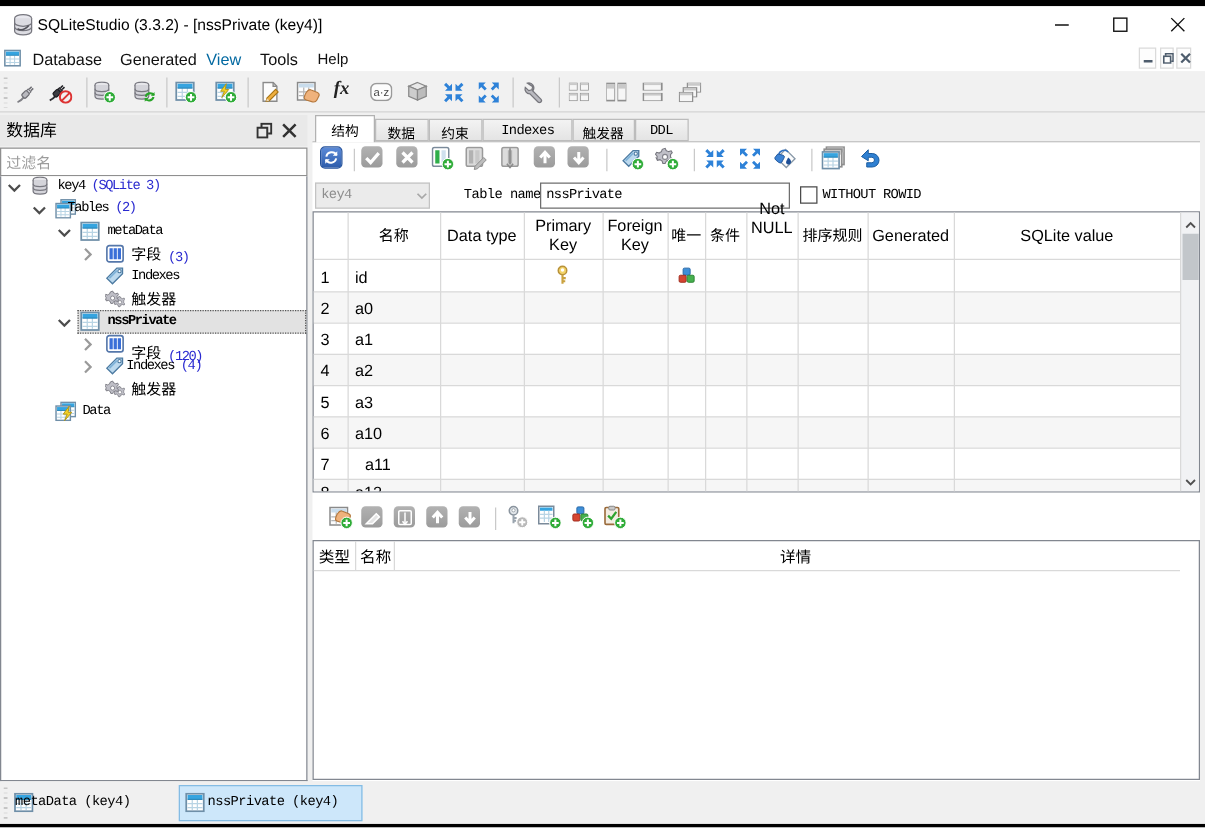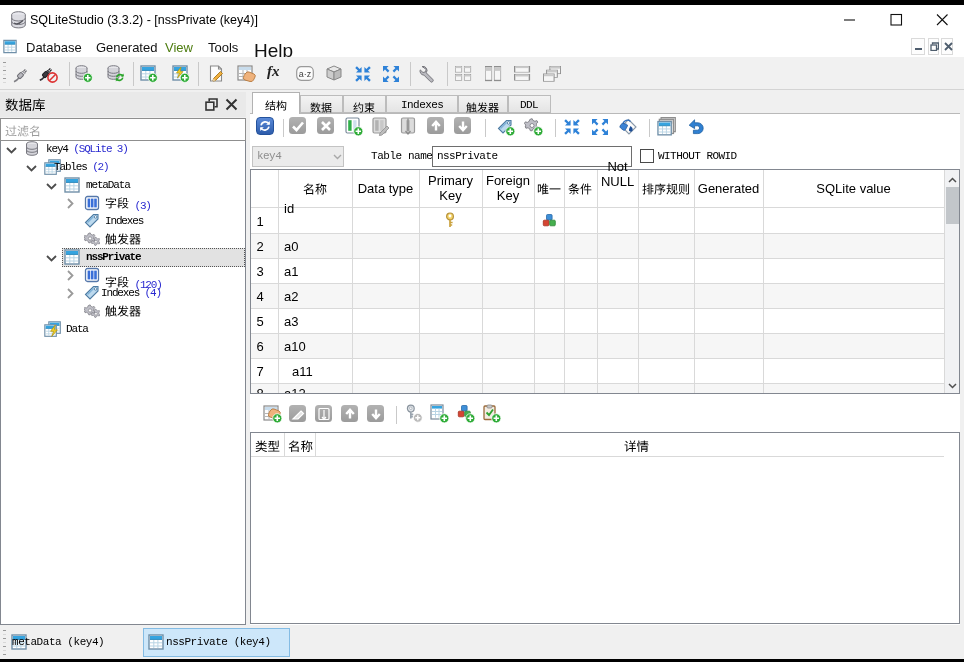--- a/index.html
+++ b/index.html
@@ -36,23 +36,23 @@
  <rect x="48" y="2.5" width="10.5" height="10.5"></rect>
  <path d="M94 2.5 l10.5 10.5 M104.5 2.5 L94 13"></path>
 </svg>
 
 <div class="abs" style="left:0;top:36px;width:964px;height:21px;background:#fff"></div>
 <svg class="icon" style="left:2.5px;top:39px" width="14" height="15" viewBox="0 0 16 16">
     <use href="#tbl"></use>
   </svg>
 <div class="abs" style="left:26px;top:40px;font-size:13px;color:#111">Database</div>
 <div class="abs" style="left:96px;top:40px;font-size:13px;color:#111">Generated</div>
-<div class="abs" style="left:165px;top:40px;font-size:13px;color:#4d7c0f">View</div>
+<div class="abs" style="left:165px;top:40px;font-size:13px;color:#0369a1">View</div>
 <div class="abs" style="left:208px;top:40px;font-size:13px;color:#111">Tools</div>
-<div class="abs" style="left:254px;top:40px;font-size:19px;color:#111">Help</div>
+<div class="abs" style="left:254px;top:40px;font-size:12px;color:#111">Help</div>
 
 <div class="abs" style="left:911px;top:38px;width:14px;height:17px;border:1px solid #dadada;background:#fdfdfd"></div>
 <div class="abs" style="left:928px;top:38px;width:11px;height:17px;border:1px solid #dadada;background:#fdfdfd"></div>
 <div class="abs" style="left:941px;top:38px;width:12px;height:17px;border:1px solid #dadada;background:#fdfdfd"></div>
 <svg class="icon" style="left:914px;top:44px" width="9" height="7" viewBox="0 0 9 7">
     <path d="M1 5 h7" stroke="#4e5d6d" stroke-width="2"></path>
   </svg>
 <svg class="icon" style="left:929.5px;top:42px" width="9" height="9" viewBox="0 0 9 9" fill="none" stroke="#4e5d6d" stroke-width="1.3">
     <path d="M2.5 2.5 V1 h6 v6 H7"></path>
     <rect x="1" y="3" width="5.5" height="5.5"></rect>
@@ -452,21 +452,21 @@
 
 <div class="hcell" style="left:250px;width:20px;top:214px">1</div>
 <div class="hcell" style="left:250px;width:20px;top:239px">2</div>
 <div class="hcell" style="left:250px;width:20px;top:264px">3</div>
 <div class="hcell" style="left:250px;width:20px;top:289px">4</div>
 <div class="hcell" style="left:250px;width:20px;top:314px">5</div>
 <div class="hcell" style="left:250px;width:20px;top:339px">6</div>
 <div class="hcell" style="left:250px;width:20px;top:364px">7</div>
 <div class="hcell" style="left:250px;width:20px;top:386px;height:7px;overflow:hidden">8</div>
 
-<div class="cell" style="left:284px;top:201px">id</div>
+<div class="cell" style="left:284px;top:214px">id</div>
 <div class="cell" style="left:284px;top:239px">a0</div>
 <div class="cell" style="left:284px;top:264px">a1</div>
 <div class="cell" style="left:284px;top:289px">a2</div>
 <div class="cell" style="left:284px;top:314px">a3</div>
 <div class="cell" style="left:284px;top:339px">a10</div>
 <div class="cell" style="left:292px;top:364px">a11</div>
 <div class="cell" style="left:284px;top:386px;height:7px;overflow:hidden">a12</div>
 
 <svg class="icon" style="left:442px;top:212px" width="16" height="16" viewBox="0 0 16 16">
     <use href="#key"></use>

